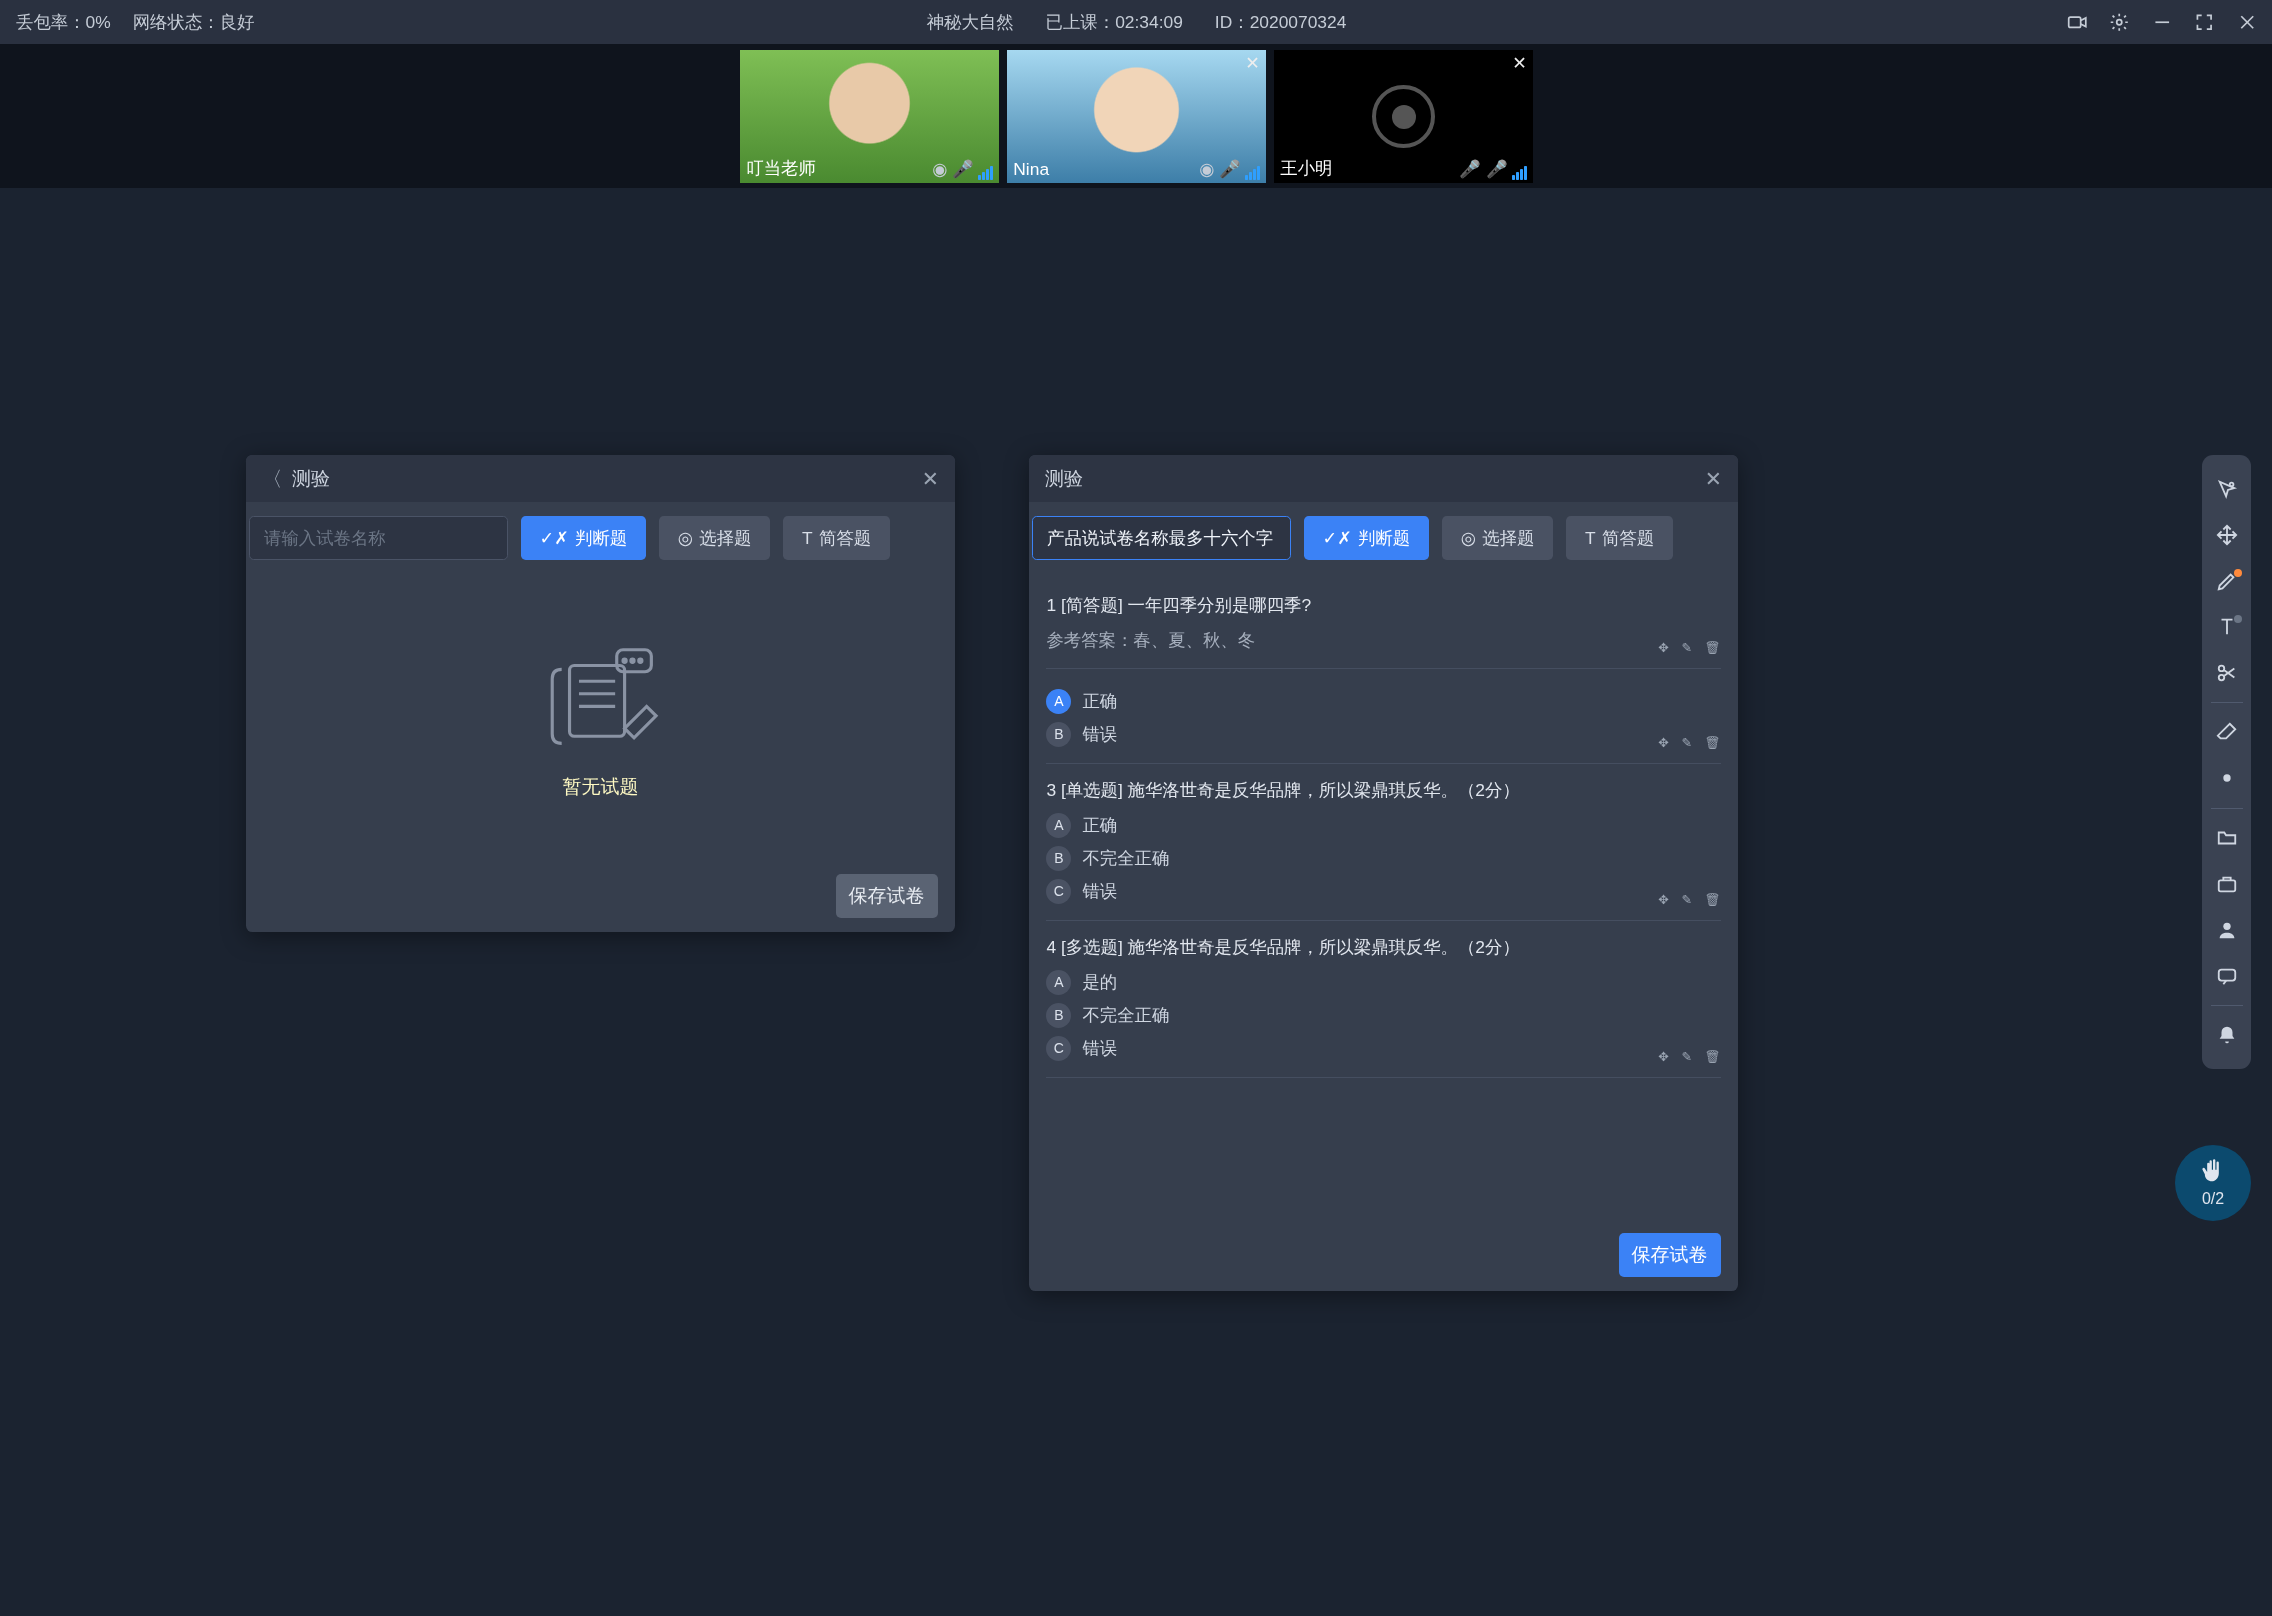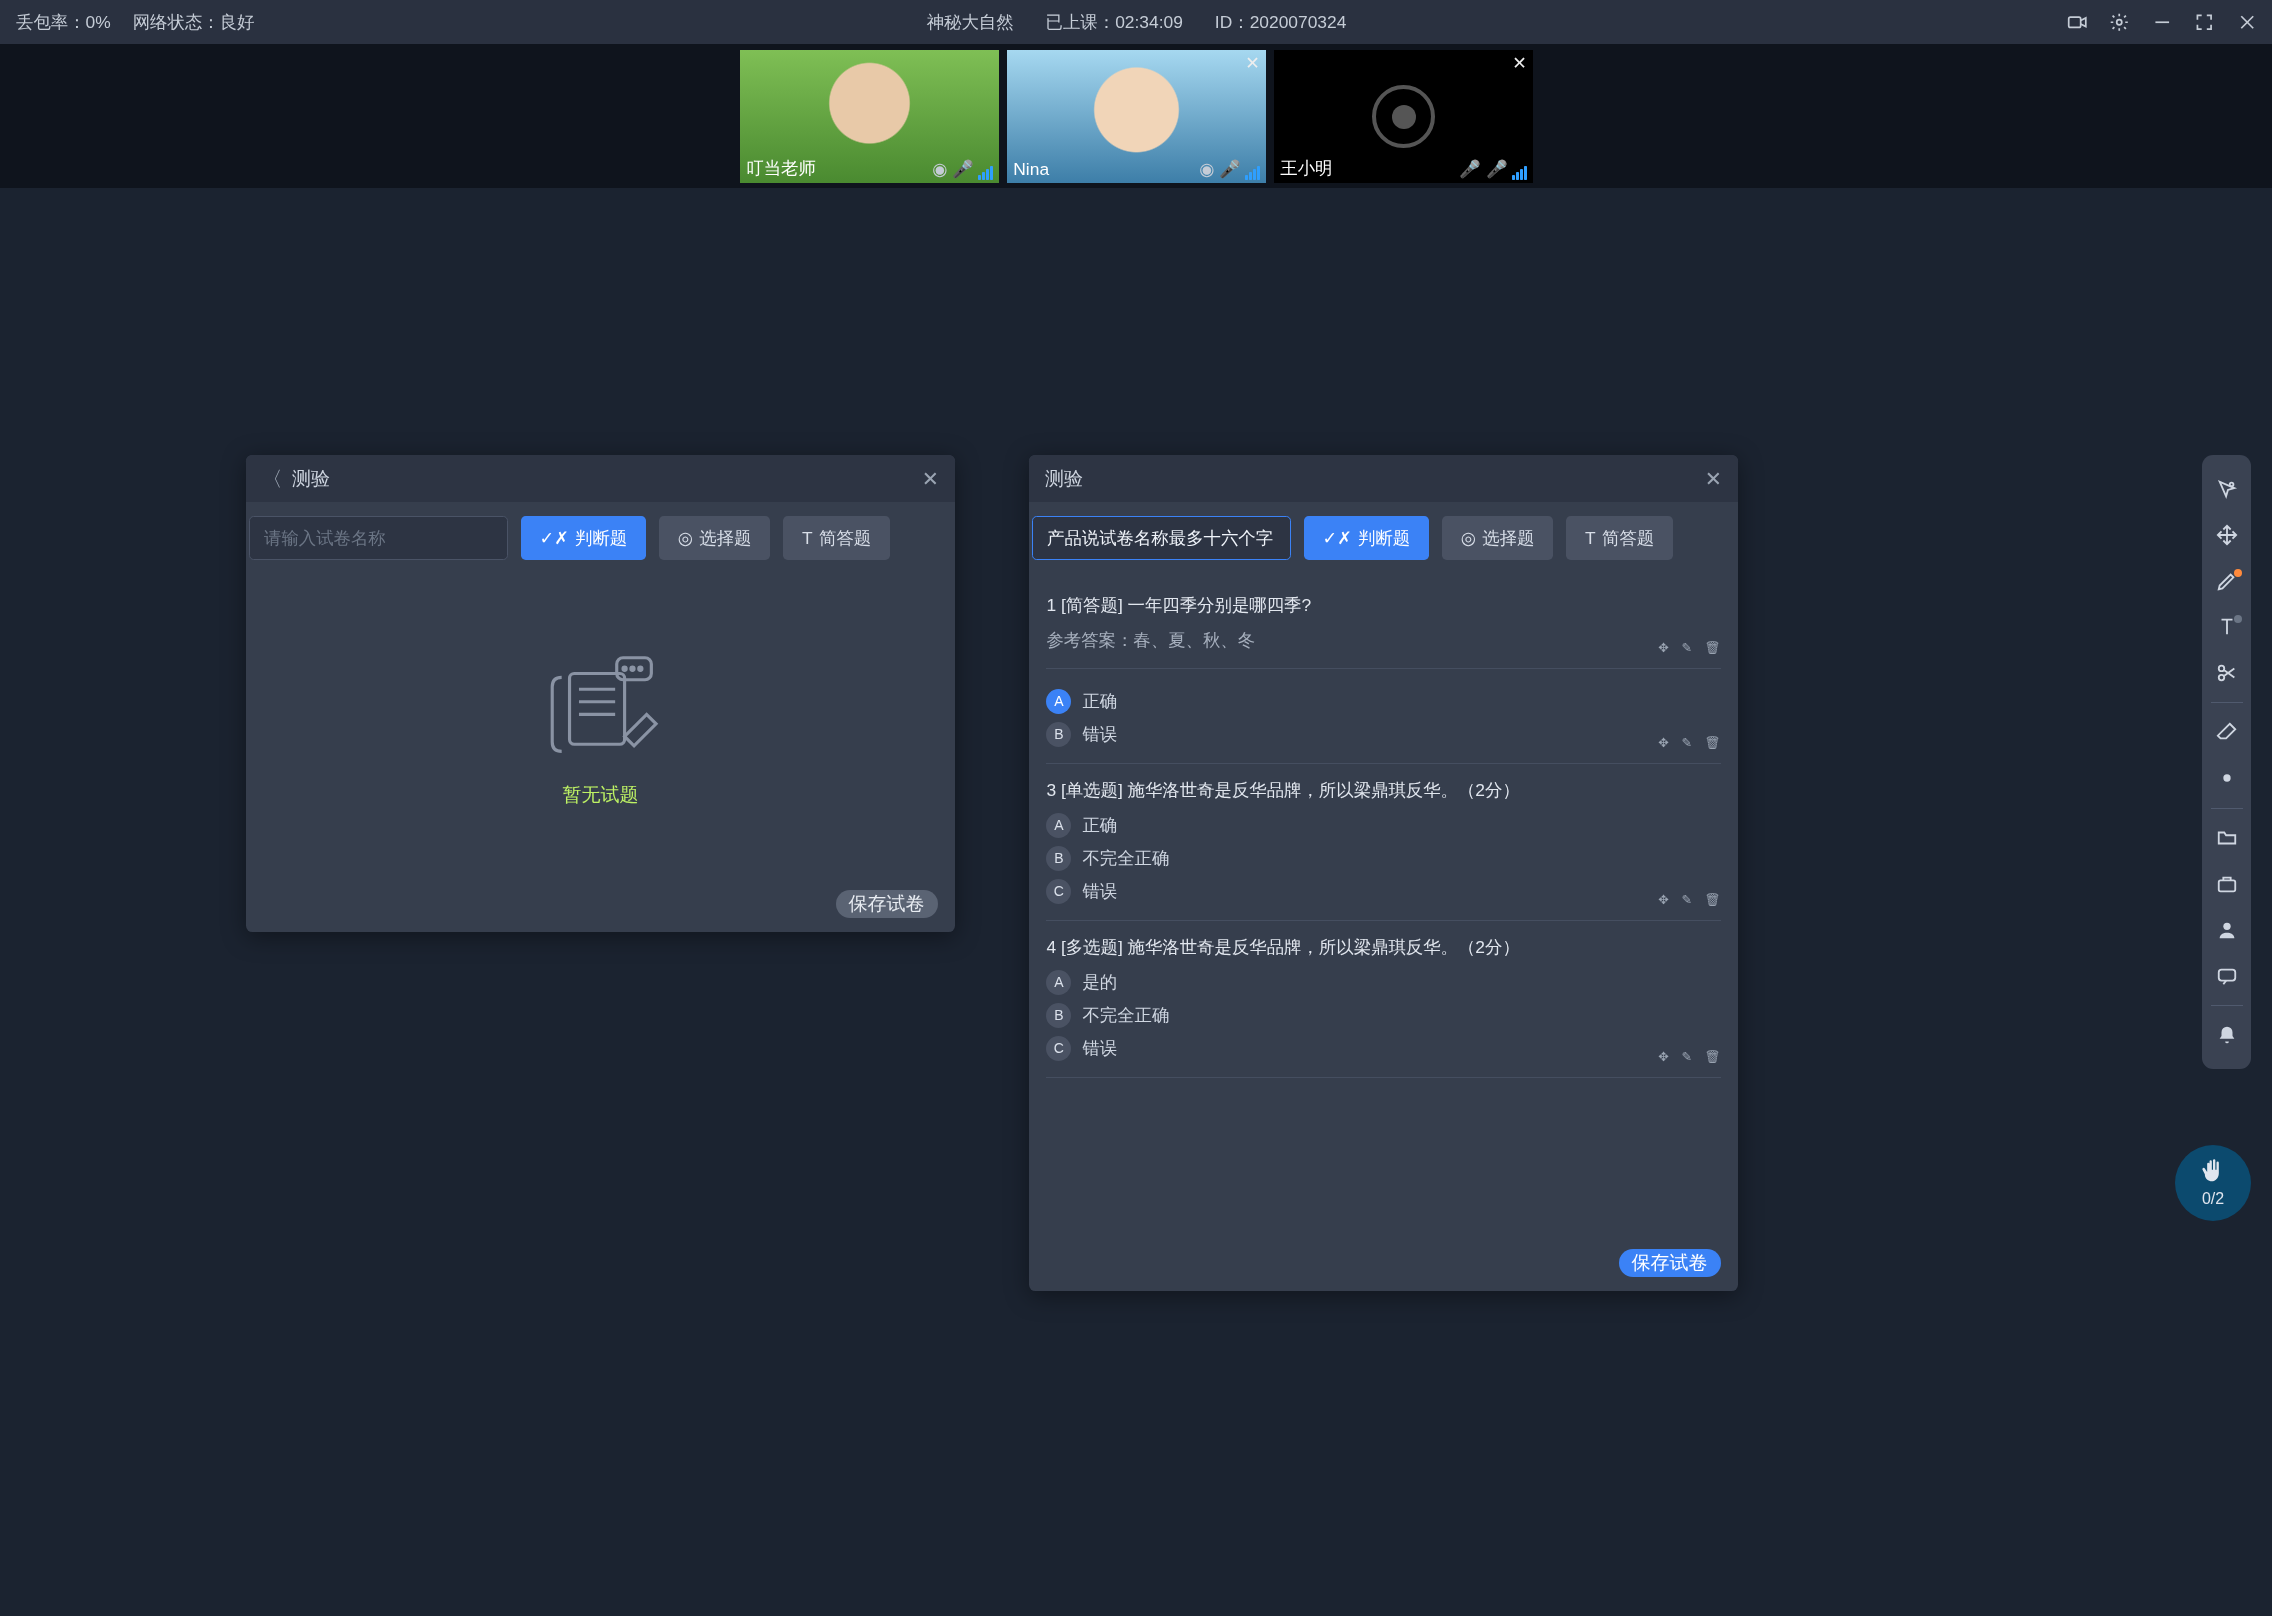--- a/index.html
+++ b/index.html
@@ -120,40 +120,40 @@
 }
 .chip.primary { background:#3b82f6; color:#fff; }
 
 .empty-state {
   flex:1;
   display:flex;
   flex-direction:column;
   align-items:center;
   justify-content:center;
   gap:22px;
-  color:#bef264;
+  color:#fef9c3;
   font-size:19px;
 }
 .empty-illustration {
   width:158px;
   height:118px;
   position:relative;
 }
 .empty-illustration svg { width:100%; height:100%; }
 
 .panel-footer {
   display:flex;
   justify-content:flex-end;
   padding:14px 17.4px;
 }
 .btn {
-  height:28px;
+  height:44px;
   padding:0 13px;
   border:none;
-  border-radius:16px;
+  border-radius:5px;
   font-size:19px;
   cursor:pointer;
 }
 .btn.muted { background:#5a6373; color:#e8ecf2; }
 .btn.primary { background:#3b82f6; color:#fff; }
 
 .question-list {
   flex:1;
   overflow-y:auto;
   padding:4.7px 17.4px 0 17.4px;

